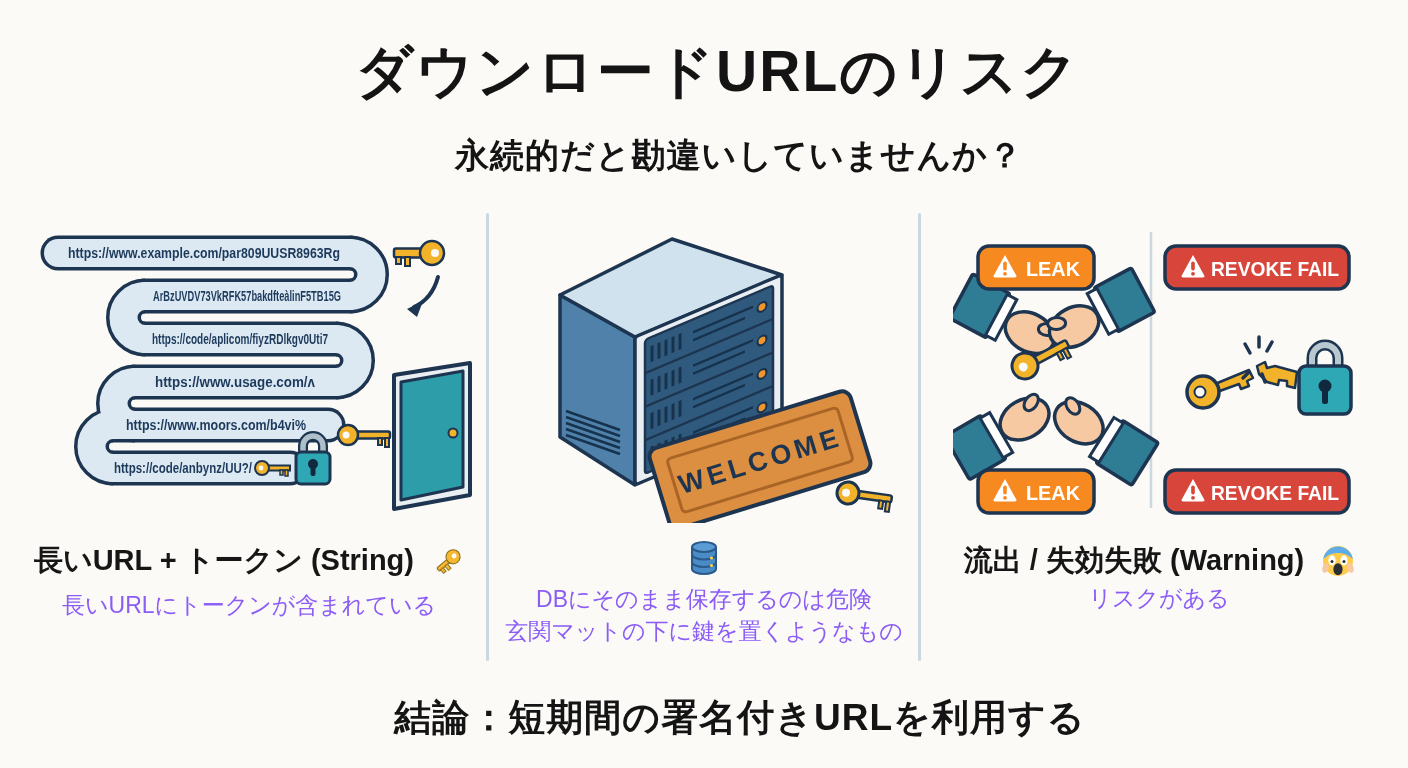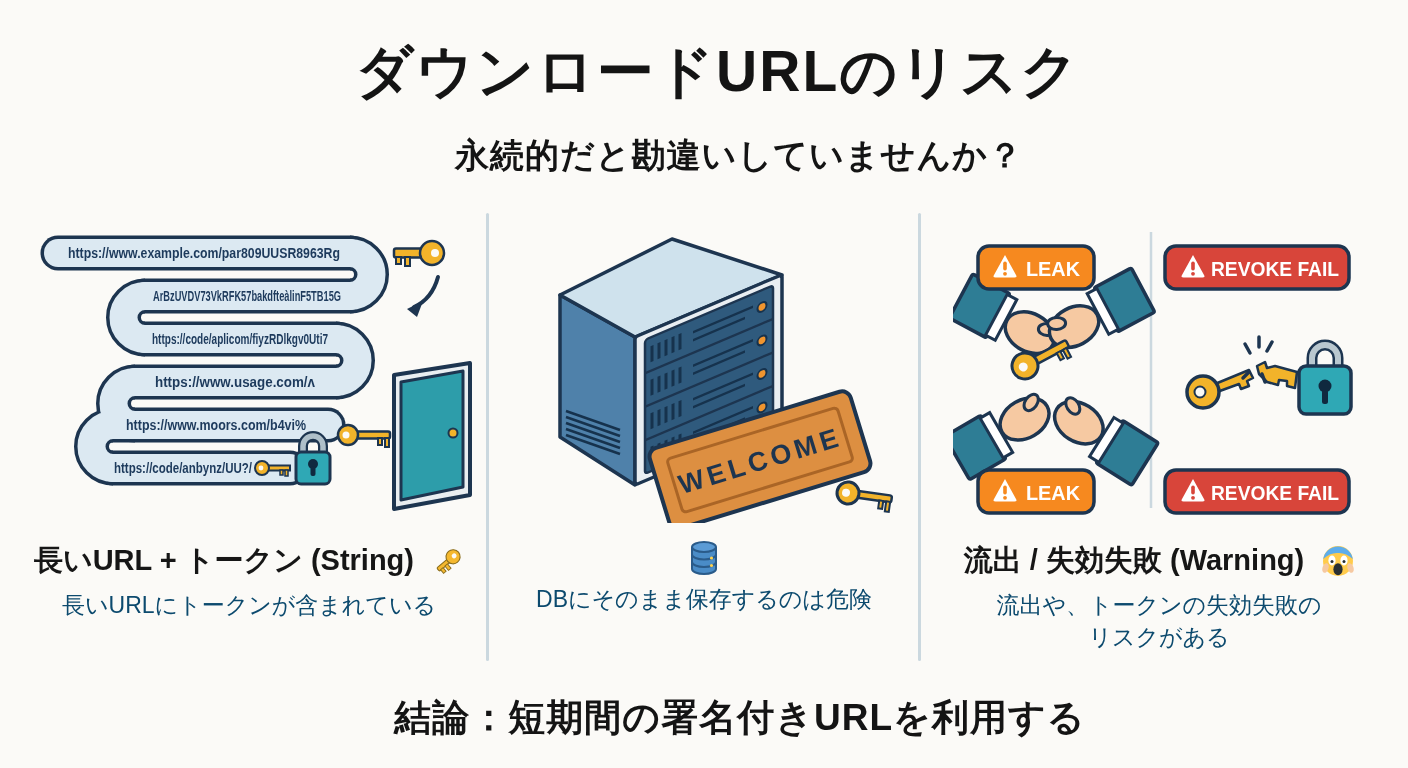--- a/index.html
+++ b/index.html
@@ -6,21 +6,21 @@
   .stage{position:relative;width:1408px;height:768px;overflow:hidden;background:#fbfaf7;
          font-family:"Liberation Sans","DejaVu Sans",sans-serif;color:#141414;}
   .title{position:absolute;top:34px;left:14px;width:100%;text-align:center;
          font-size:57px;font-weight:800;letter-spacing:2px;}
   .subtitle{position:absolute;top:133px;left:0;width:100%;text-align:center;
          font-size:34px;font-weight:700;letter-spacing:1px;padding-left:35px;}
   .divider{position:absolute;top:213px;width:3px;height:448px;background:#cbd8df;border-radius:2px;}
   .divider.d1{left:486px;} .divider.d2{left:918px;}
   .caption{position:absolute;top:541px;text-align:center;}
   .caption .h{font-size:29px;font-weight:700;display:flex;align-items:center;justify-content:center;gap:18px;color:#161616;}
-  .caption .d{font-size:23px;font-weight:500;color:#0c4a6e;margin-top:9px;line-height:1.32;}
+  .caption .d{font-size:23px;font-weight:500;color:#8b5cf6;margin-top:9px;line-height:1.32;}
   .cap-left{left:18px;width:462px;}
   .cap-mid{left:488px;width:432px;}
   .cap-right{left:928px;width:462px;}
   .conclusion{position:absolute;top:693px;left:0;width:100%;text-align:center;
          font-size:37px;font-weight:800;letter-spacing:1px;padding-left:36px;}
   svg.illu{position:absolute;}
   svg text{font-family:"Liberation Sans","DejaVu Sans",sans-serif;}
   .url-txt{fill:#1d3a5c;font-weight:700;font-size:14px;}
   .badge-txt{fill:#ffffff;font-weight:700;}
   .mat-txt{fill:#1d3550;font-weight:800;font-size:27px;letter-spacing:4px;}
@@ -315,36 +315,36 @@
       <svg width="30" height="34" viewBox="0 0 30 34">
         <path d="M3 6 V28 A12 5 0 0 0 27 28 V6" fill="#4a8cc7" stroke="#2a5b8a" stroke-width="2"></path>
         <path d="M3 13.5 A12 5 0 0 0 27 13.5" fill="none" stroke="#2a5b8a" stroke-width="2"></path>
         <path d="M3 21 A12 5 0 0 0 27 21" fill="none" stroke="#2a5b8a" stroke-width="2"></path>
         <ellipse cx="15" cy="6" rx="12" ry="5" fill="#5b9bd5" stroke="#2a5b8a" stroke-width="2"></ellipse>
         <circle cx="22.5" cy="17" r="1.6" fill="#ffd34d"></circle>
         <circle cx="22.5" cy="24.5" r="1.6" fill="#ffd34d"></circle>
       </svg>
     </div>
     <div class="d">DBにそのまま保存するのは危険</div>
+    <div class="d" style="margin-top:2px;">玄関マットの下に鍵を置くようなもの</div>
   </div>
 
   <div class="caption cap-right">
     <div class="h">
       <span>流出 / 失効失敗 (Warning)</span>
       <svg width="32" height="32" viewBox="-16 -16 32 32">
         <circle r="15" fill="#ffcb4c"></circle>
         <path d="M -14.8 -2 A 15 15 0 0 1 14.8 -2 Q 8 -8.5 0 -8 Q -8 -8.5 -14.8 -2 Z" fill="#5dadec"></path>
         <ellipse cx="-6" cy="-0.5" rx="3.6" ry="5" fill="#ffffff"></ellipse>
         <ellipse cx="6" cy="-0.5" rx="3.6" ry="5" fill="#ffffff"></ellipse>
         <circle cx="-6" cy="0.5" r="1.5" fill="#292f33"></circle>
         <circle cx="6" cy="0.5" r="1.5" fill="#292f33"></circle>
         <ellipse cx="0" cy="8.2" rx="4.6" ry="6" fill="#292f33"></ellipse>
         <ellipse cx="-12.5" cy="7" rx="3" ry="5" fill="#f6c9a2" transform="rotate(18 -12.5 7)"></ellipse>
         <ellipse cx="12.5" cy="7" rx="3" ry="5" fill="#f6c9a2" transform="rotate(-18 12.5 7)"></ellipse>
       </svg>
     </div>
-    <div class="d">流出や、トークンの失効失敗の</div>
     <div class="d" style="margin-top:2px;">リスクがある</div>
   </div>
 
   <div class="conclusion">結論：短期間の署名付きURLを利用する</div>
 
 </div>
 
 </body></html>

